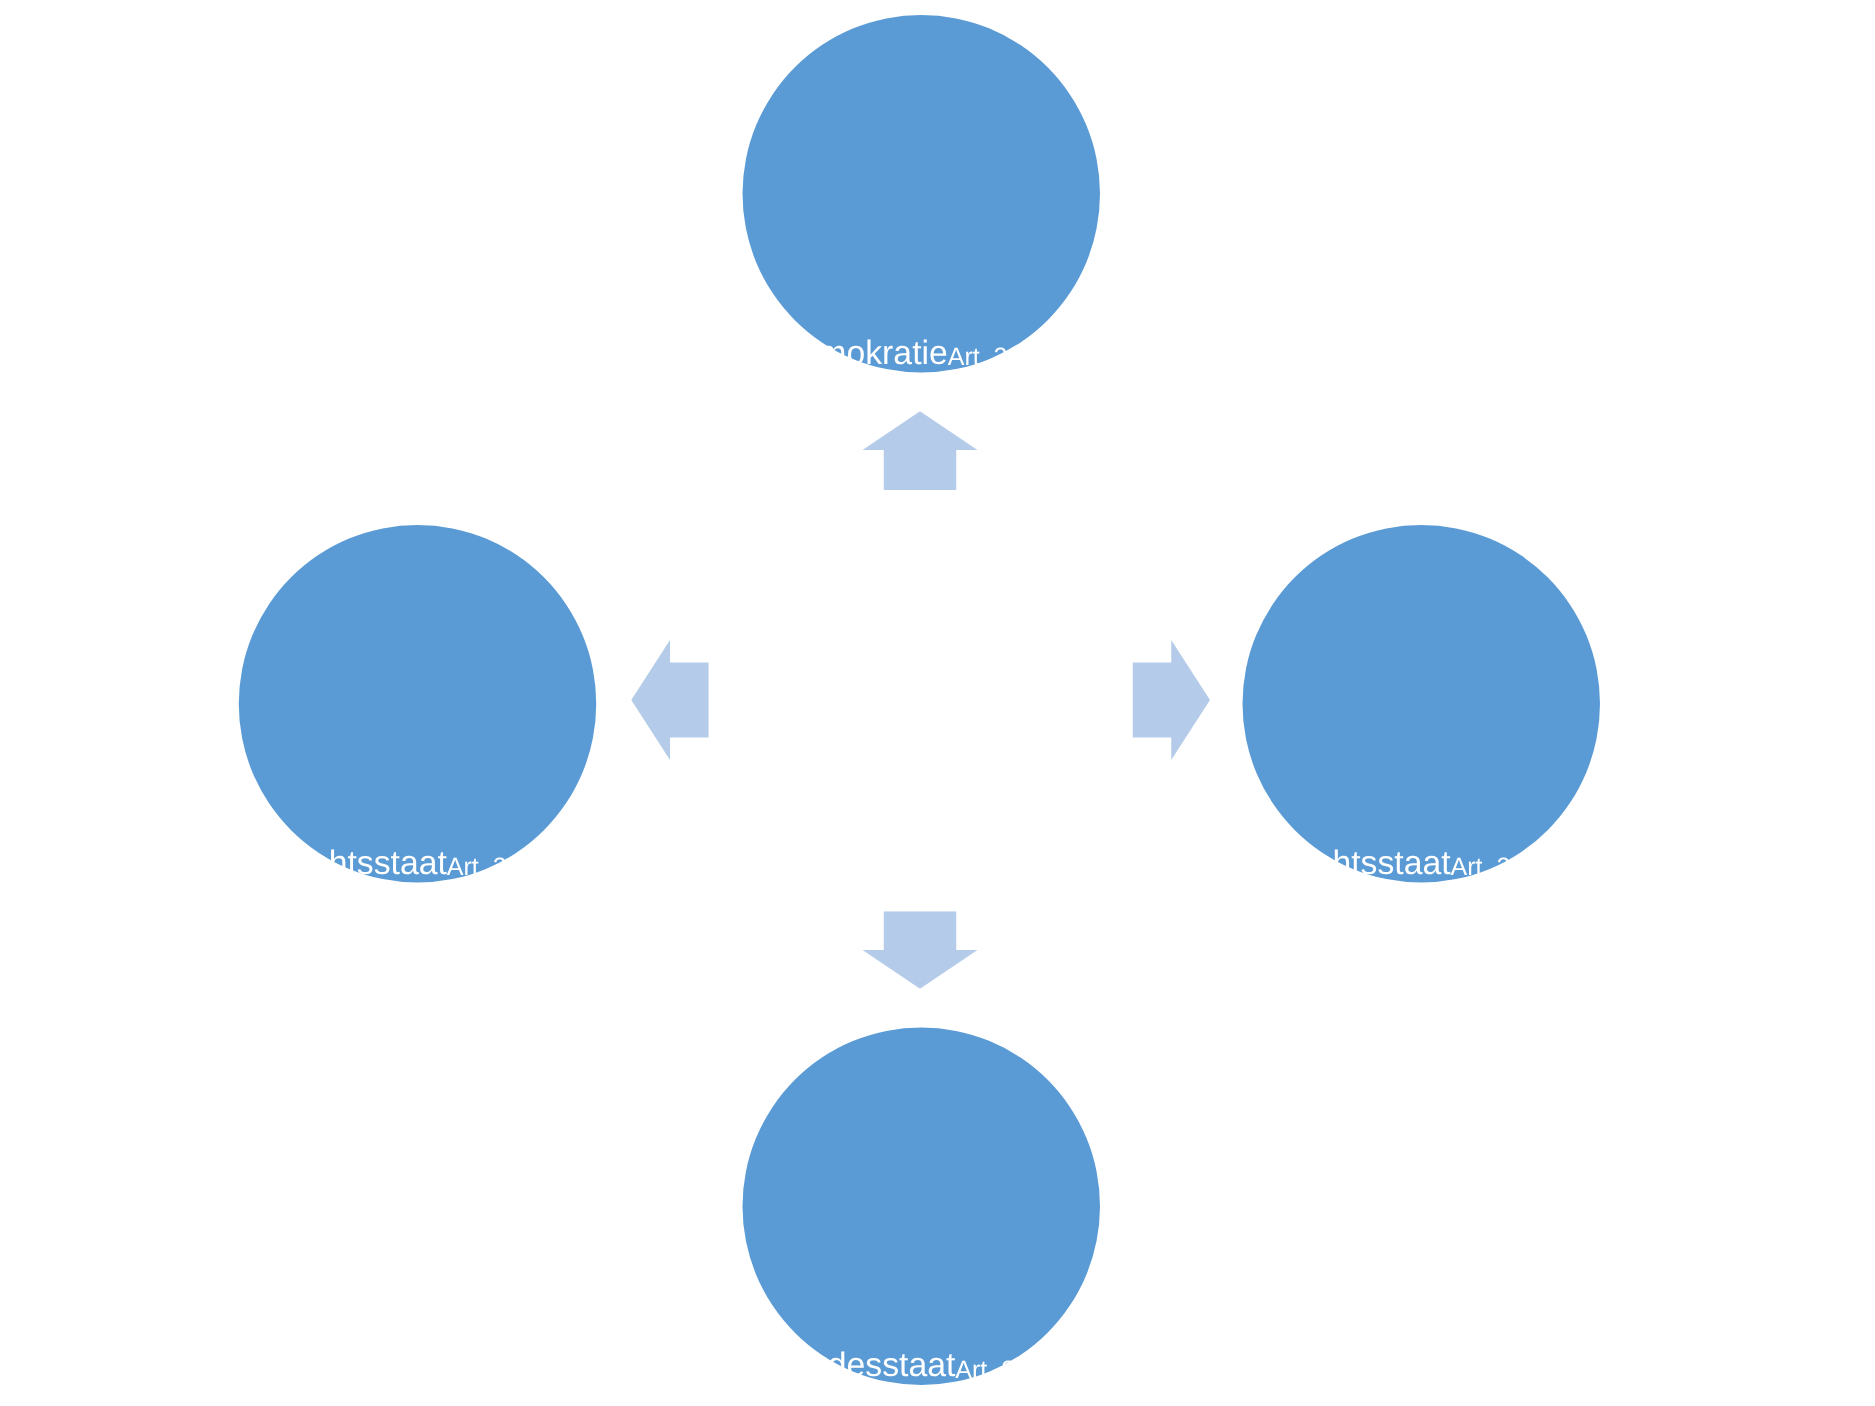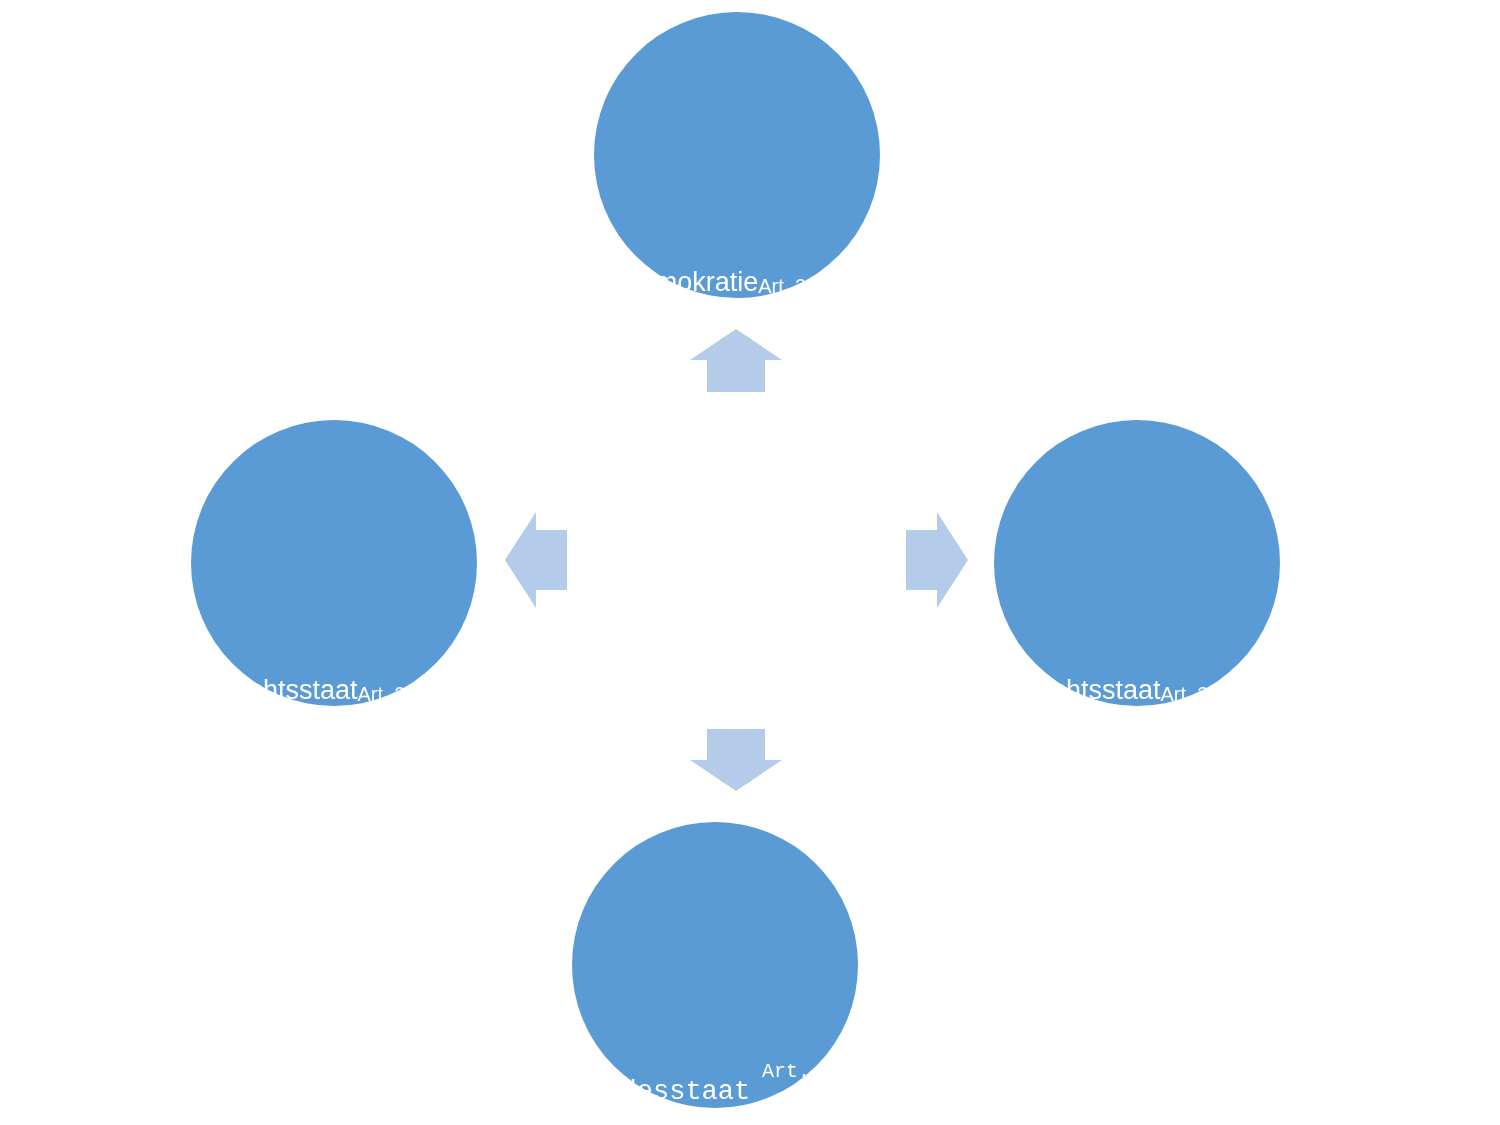--- a/index.html
+++ b/index.html
@@ -57,21 +57,21 @@
     line-height: 1.32;
     width: 230px;
   }
   .middle .center-body {
     font-size: 23px;
     line-height: 1.32;
     margin-top: 17px;
     width: 218px;
   }
   #circle-top    { left: 594px; top: 12px; }
-  #circle-bottom { left: 572px; top: 822px; font-family: Liberation Mono, monospace; }
+  #circle-bottom { left: 594px; top: 822px; }
   #circle-left   { left: 191px; top: 420px; }
   #circle-right  { left: 994px; top: 420px; }
   .arrow { position: absolute; }
   .arrow polygon { fill: var(--arrow-fill); }
   #arrow-up    { left: 690px; top: 329px; }
   #arrow-down  { left: 690px; top: 729px; }
   #arrow-left  { left: 505px; top: 512px; }
   #arrow-right { left: 906px; top: 512px; }
 </style>
 </head>

